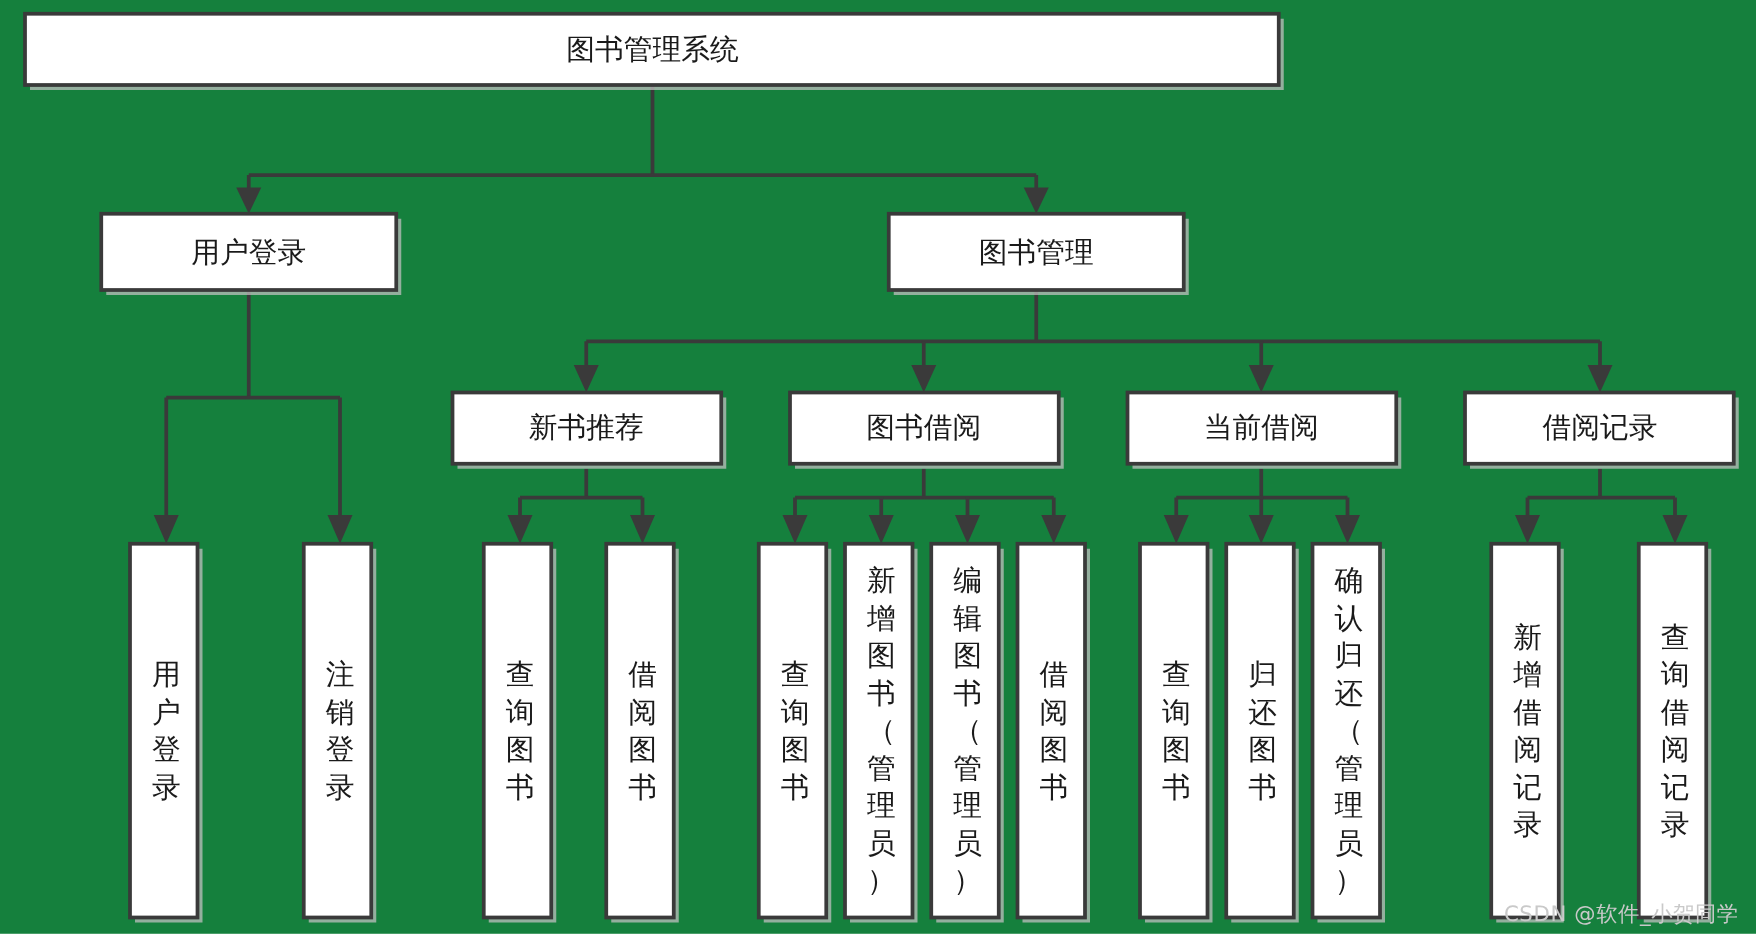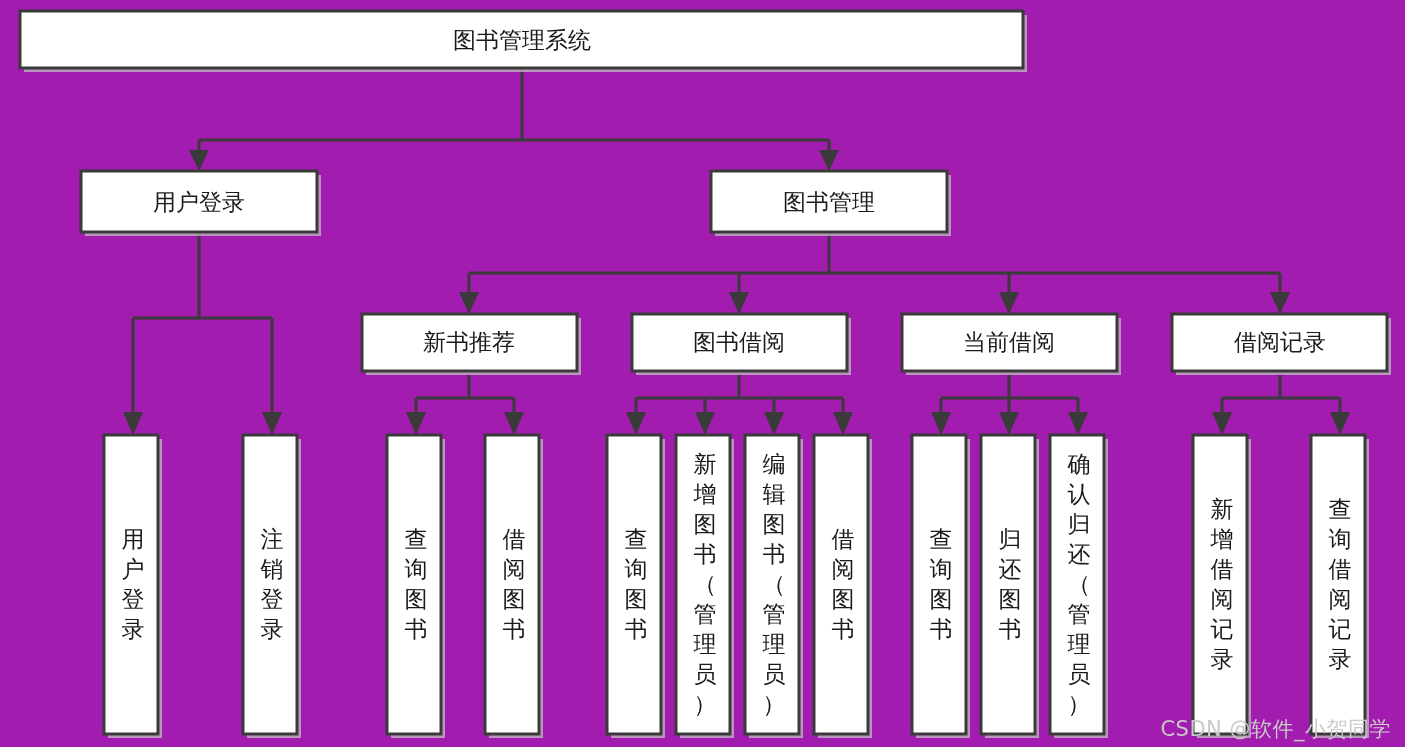--- a/index.html
+++ b/index.html
@@ -11,21 +11,21 @@
   body {
     width: 1405px;
     height: 747px;
     font-family: "DejaVu Sans", "Liberation Sans", sans-serif;
     overflow: hidden;
   }
   #diagram-root {
     position: relative;
     width: 1405px;
     height: 747px;
-    background: #a21caf;
+    background: #15803d;
   }
   svg#tree-svg {
     position: absolute;
     top: 0;
     left: 0;
     width: 1405px;
     height: 747px;
     display: block;
   }
   .node-box {
@@ -58,21 +58,21 @@
     font-family: "DejaVu Sans", "Liberation Sans", sans-serif;
     font-size: 23px;
     fill: #1a1a1a;
     text-anchor: middle;
   }
   .watermark {
     position: absolute;
     right: 14px;
     bottom: 4px;
     font-family: "DejaVu Sans", "Liberation Sans", sans-serif;
-    font-size: 21px;
+    font-size: 17px;
     color: #c9c9c9;
     letter-spacing: 0.5px;
     white-space: nowrap;
     user-select: none;
   }
 </style>
 </head>
 <body>
 
 <div id="diagram-root">

